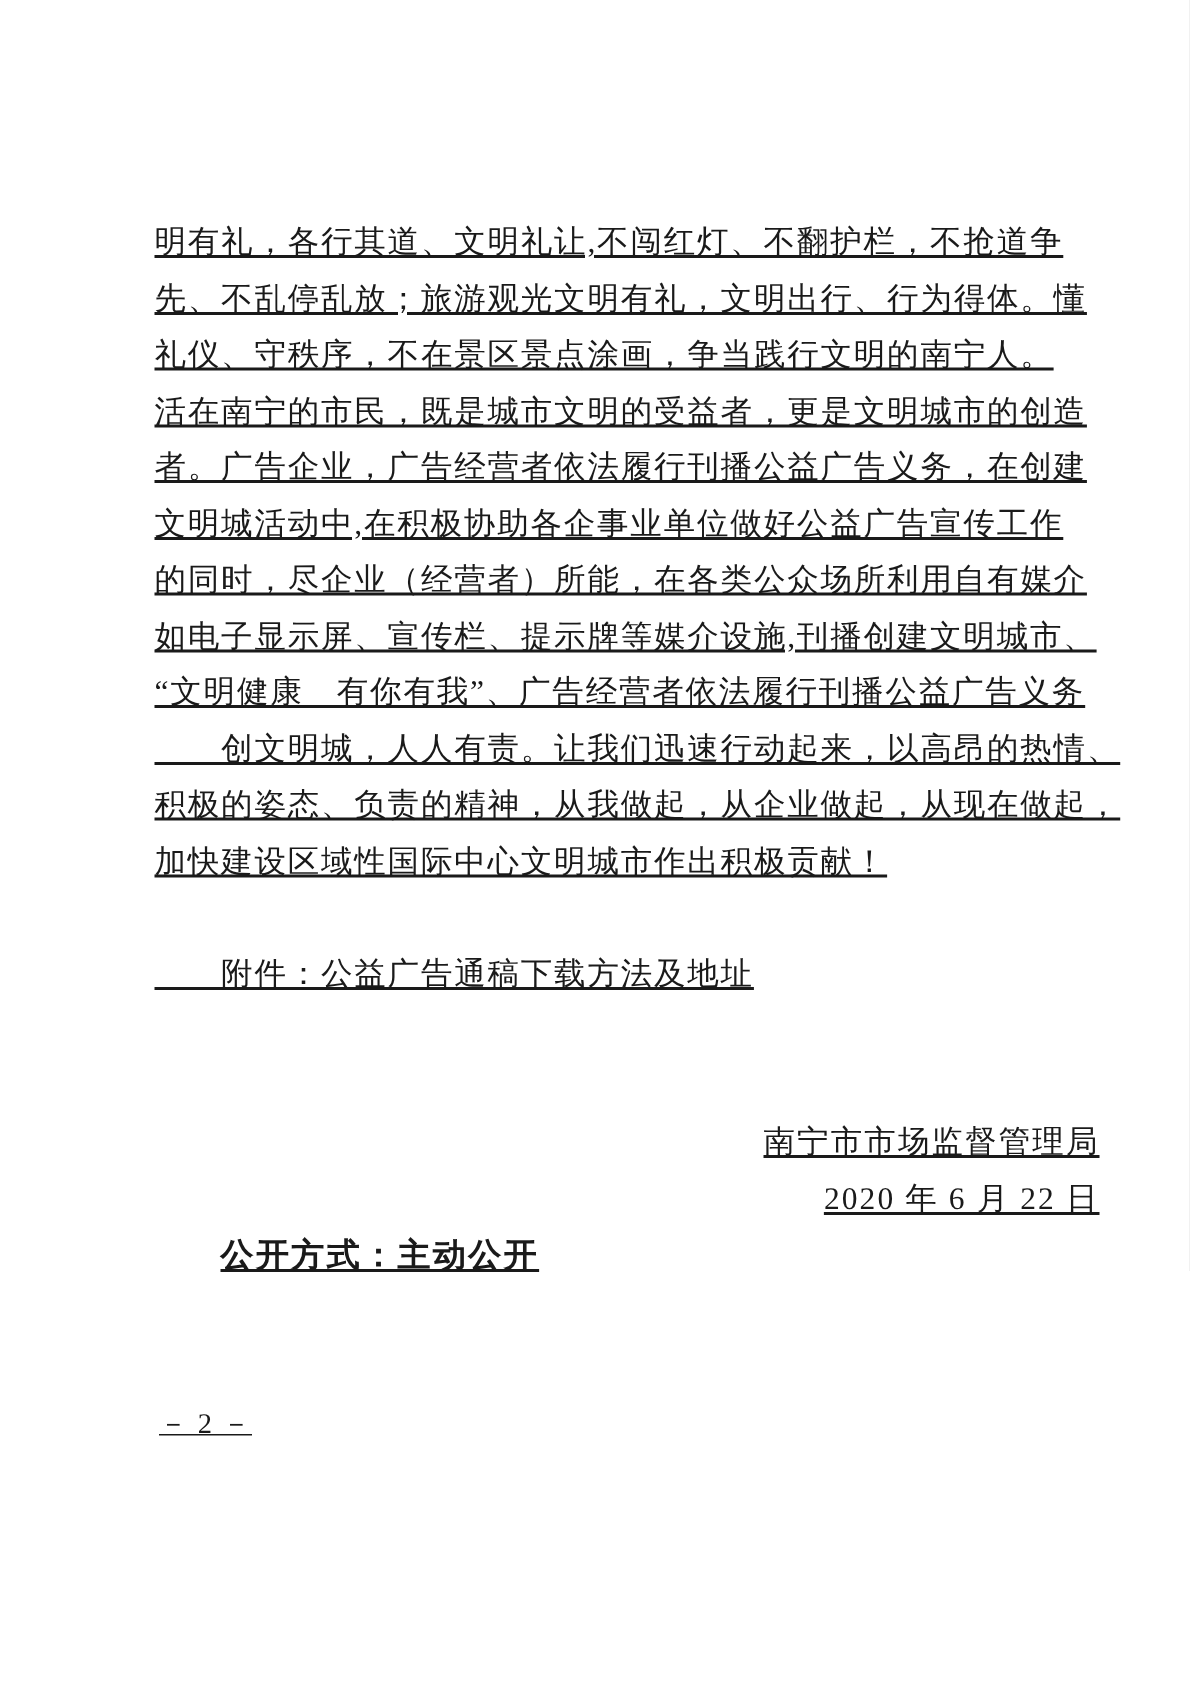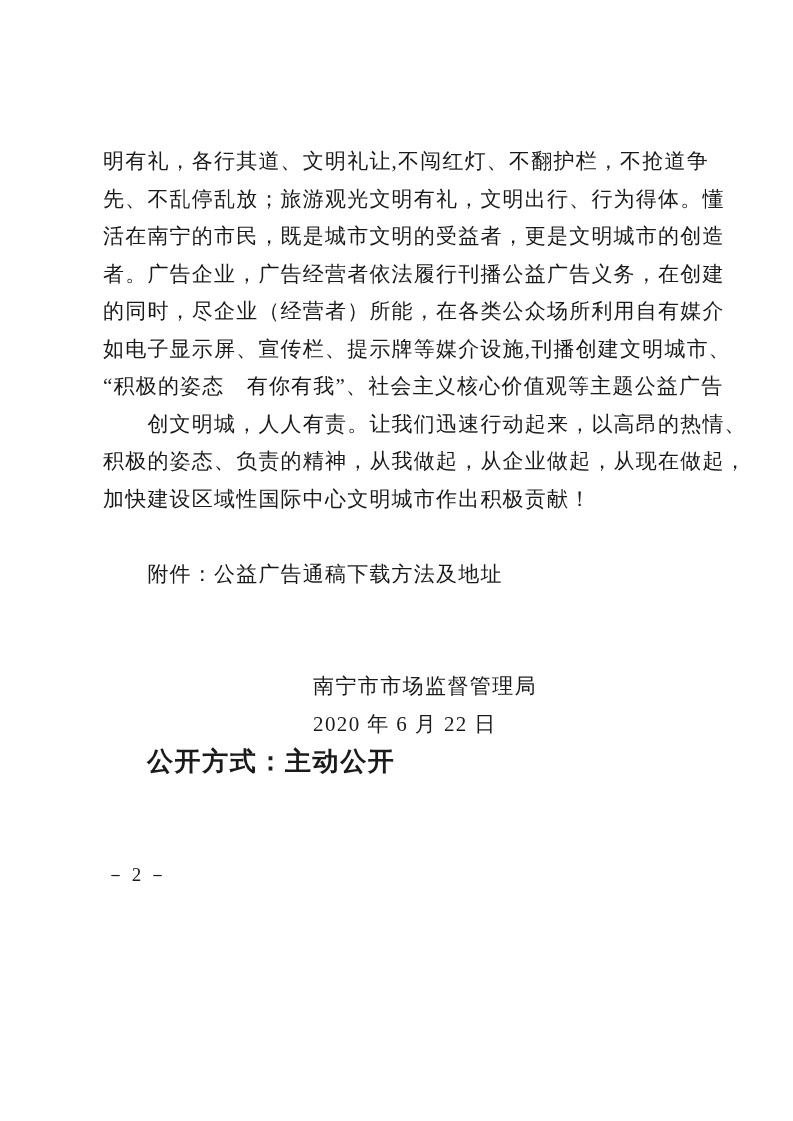--- a/index.html
+++ b/index.html
@@ -9,46 +9,47 @@
   }
   .page {
     position: relative;
     width: 793px;
     height: 1121px;
     margin: 0 auto;
     background: #ffffff;
     overflow: hidden;
     font-family: "Liberation Serif", "DejaVu Serif", serif;
     color: #1a1a1a;
+    text-decoration: underline;
   }
   .content {
     padding: 143px 60px 0 103px;
   }
   .text-line {
     white-space: pre;
     font-size: 21px;
     line-height: 37.5px;
     height: 37.5px;
     letter-spacing: 1.2px;
   }
   .gap-1 { height: 37.5px; }
   .gap-2 { height: 75px; }
   .sig-block {
     width: 420px;
     margin-left: auto;
     margin-right: 0;
-    text-align: left;
+    text-align: right;
   }
   .sig-line {
     letter-spacing: 1.4px;
   }
   .publish-line {
     font-family: "Liberation Sans", "DejaVu Sans", sans-serif;
     font-weight: bold;
-    font-size: 26px;
+    font-size: 22px;
     line-height: 37.5px;
     height: 37.5px;
     letter-spacing: 1.6px;
     margin-left: 44px;
     white-space: pre;
   }
   .page-number {
     font-size: 19px;
     line-height: 37.5px;
     height: 37.5px;
@@ -59,25 +60,27 @@
 </style>
 </head>
 <body>
 
 <div class="page" style="background: rgb(255, 255, 255); color: rgb(26, 26, 26);">
   <div class="content">
 
     <div class="body-text">
         <div class="text-line">明有礼，各行其道、文明礼让,不闯红灯、不翻护栏，不抢道争</div>
         <div class="text-line">先、不乱停乱放；旅游观光文明有礼，文明出行、行为得体。懂</div>
+        <div class="text-line">礼仪、守秩序，不在景区景点涂画，争当践行文明的南宁人。</div>
         <div class="text-line">活在南宁的市民，既是城市文明的受益者，更是文明城市的创造</div>
         <div class="text-line">者。广告企业，广告经营者依法履行刊播公益广告义务，在创建</div>
+        <div class="text-line">文明城活动中,在积极协助各企事业单位做好公益广告宣传工作</div>
         <div class="text-line">的同时，尽企业（经营者）所能，在各类公众场所利用自有媒介</div>
         <div class="text-line">如电子显示屏、宣传栏、提示牌等媒介设施,刊播创建文明城市、</div>
-        <div class="text-line">“积极的姿态　有你有我”、社会主义核心价值观等主题公益广告</div>
+        <div class="text-line">“文明健康　有你有我”、广告经营者依法履行刊播公益广告义务</div>
         <div class="text-line">　　创文明城，人人有责。让我们迅速行动起来，以高昂的热情、</div>
         <div class="text-line">积极的姿态、负责的精神，从我做起，从企业做起，从现在做起，</div>
         <div class="text-line">加快建设区域性国际中心文明城市作出积极贡献！</div>
       </div>
 
     <div class="gap-1"></div>
 
     <div class="text-line">　　附件：公益广告通稿下载方法及地址</div>
 
     <div class="gap-2"></div>

